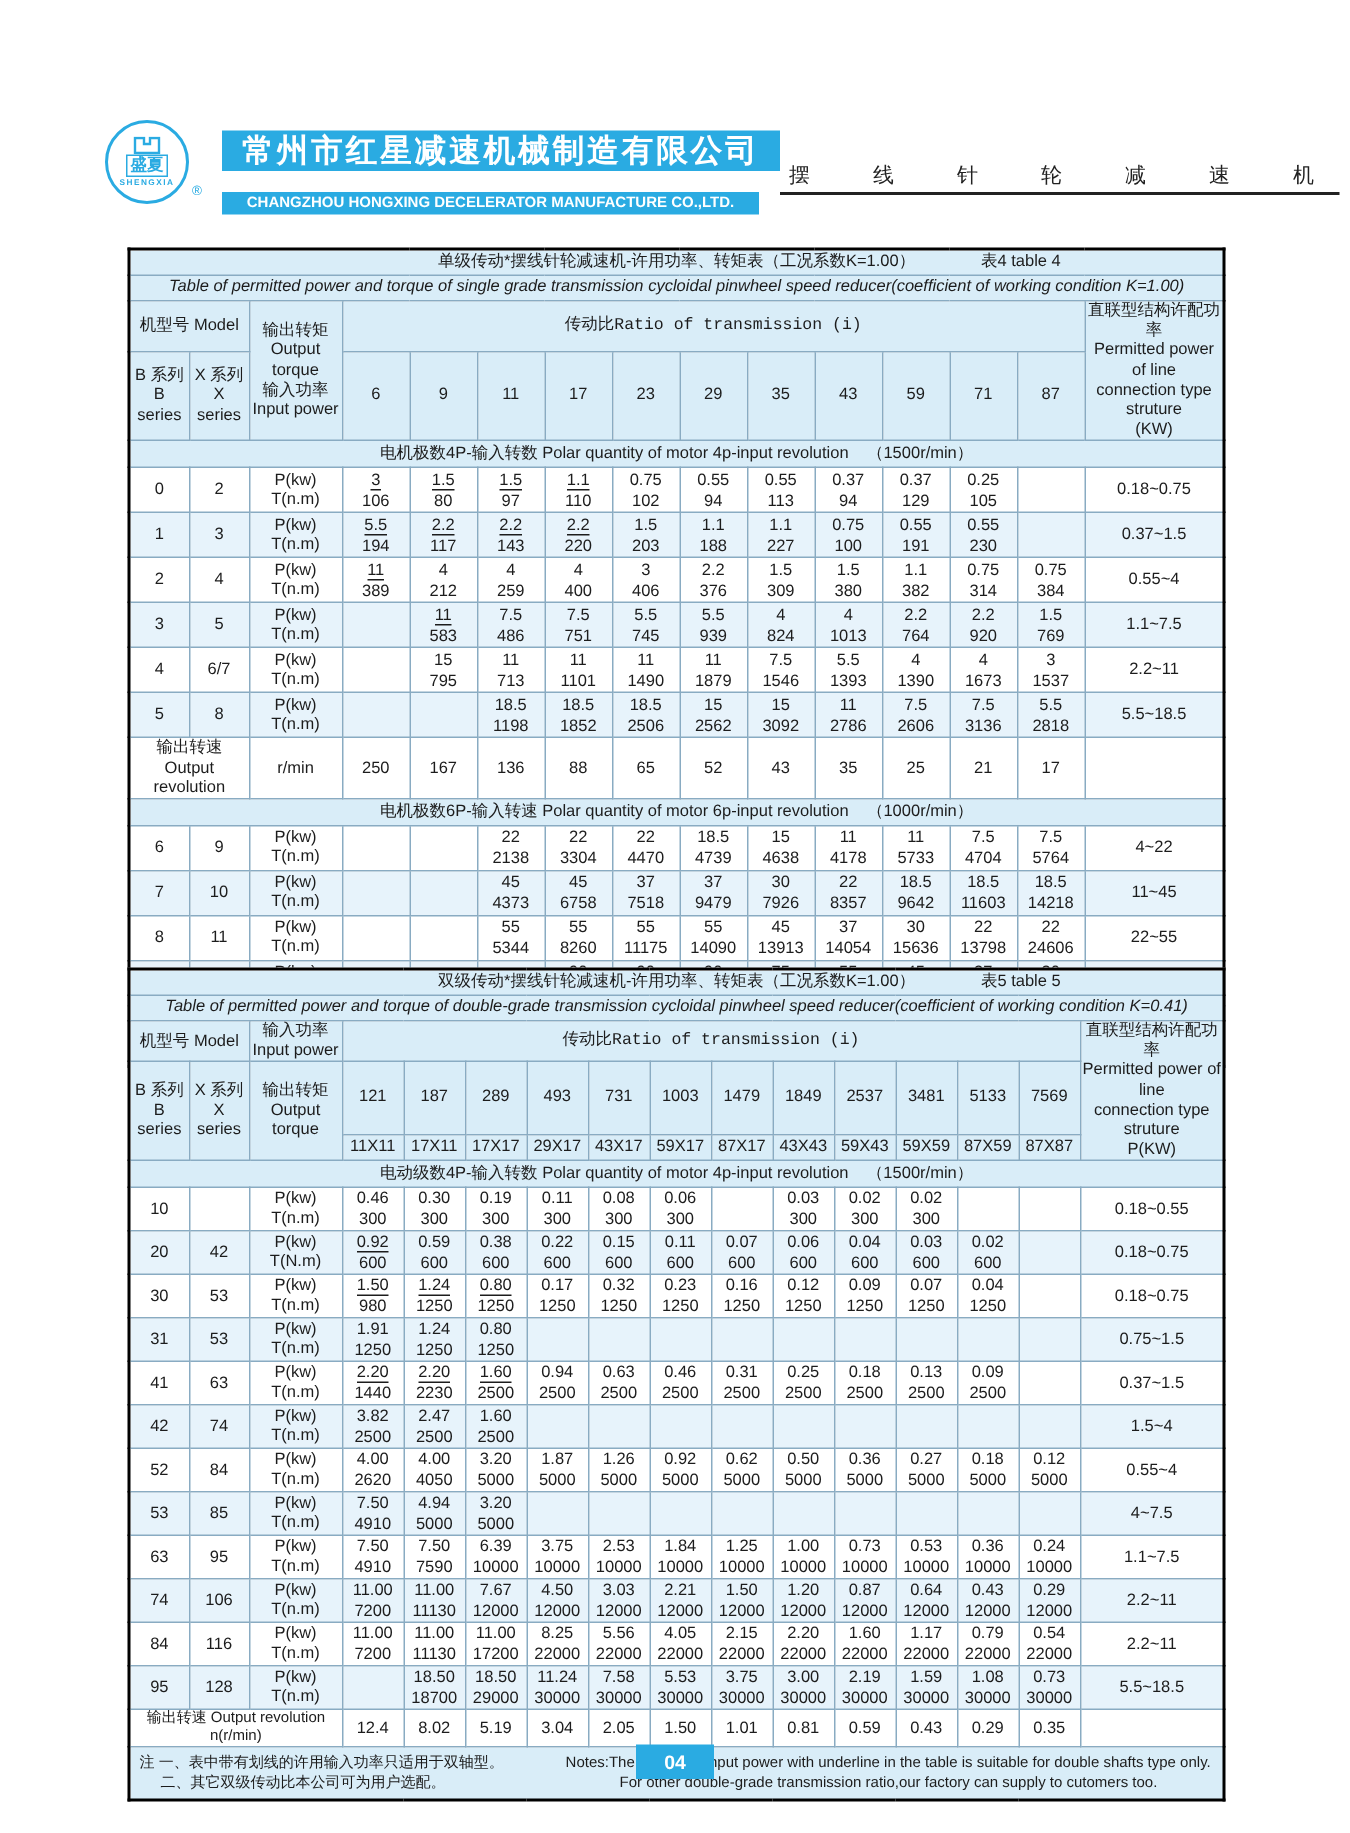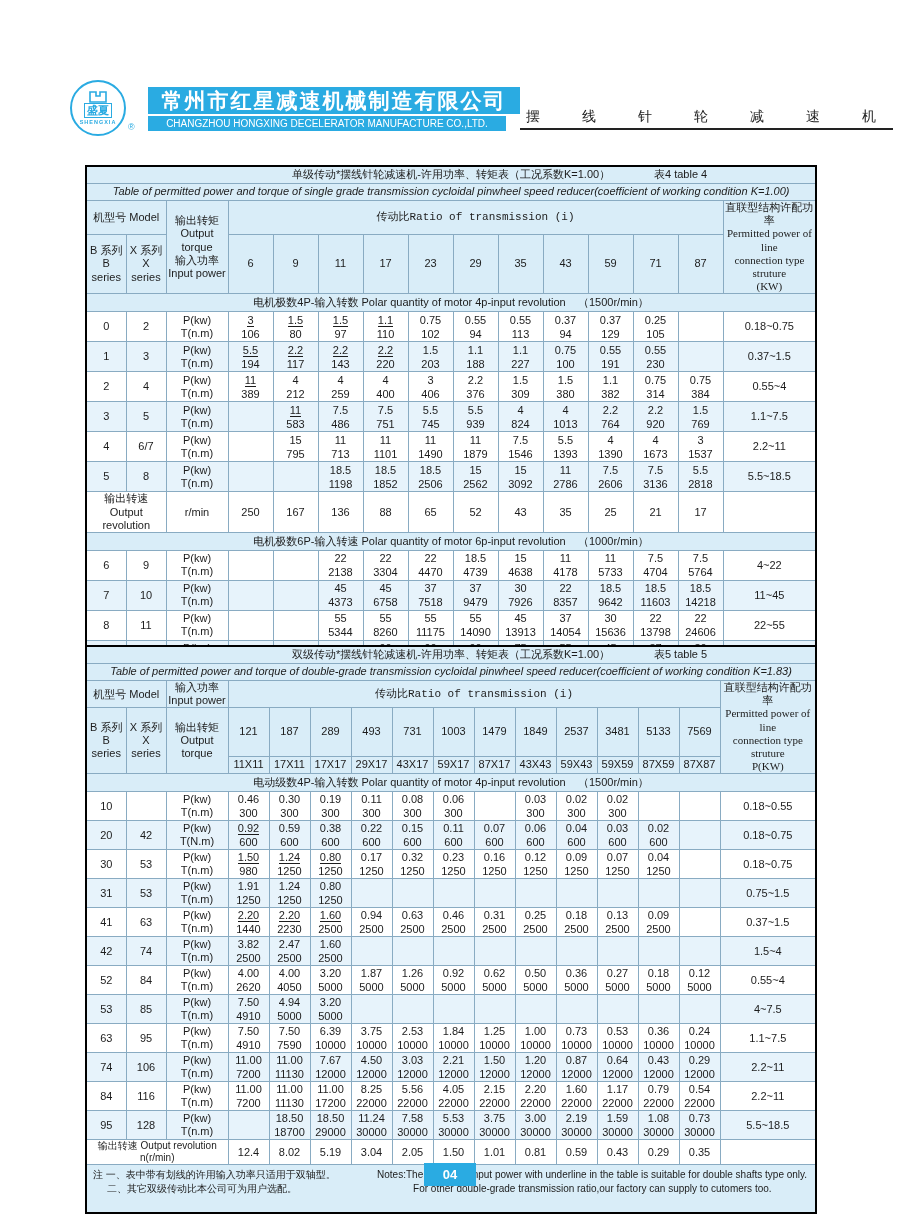--- a/index.html
+++ b/index.html
@@ -8,59 +8,59 @@
   
   .logo{position:absolute;left:62px;top:78px;width:86px;height:62px;}
   .logo-circle{position:absolute;left:8px;top:2px;width:52px;height:52px;border:2px solid var(--brand,#2aabe2);
     border-radius:50%;display:flex;flex-direction:column;align-items:center;justify-content:center;}
   .logo-cn{font-size:11px;font-weight:bold;color:var(--brand,#2aabe2);border:1px solid var(--brand,#2aabe2);
     padding:0 2px;line-height:1.2;}
   .logo-en{font-size:5.5px;font-weight:bold;color:var(--brand,#2aabe2);letter-spacing:1px;margin-top:1px;}
   .logo-reg{position:absolute;left:66px;top:44px;font-size:9px;color:#2aabe2;}
   .bar-cn{position:absolute;left:148px;top:87px;width:372px;height:27px;background:var(--brand,#2aabe2);
     color:#fff;font-weight:bold;font-size:21px;line-height:27px;text-align:center;letter-spacing:2px;white-space:nowrap;overflow:hidden;}
-  .bar-en{position:absolute;left:148px;top:116px;width:358px;height:15px;background:var(--brand,#2aabe2);
-    color:#fff;font-weight:normal;font-size:10px;line-height:15px;text-align:center;white-space:nowrap;overflow:hidden;}
+  .bar-en{position:absolute;left:148px;top:128px;width:358px;height:15px;background:var(--brand,#2aabe2);
+    color:#fff;font-weight:bold;font-size:10px;line-height:15px;text-align:center;white-space:nowrap;overflow:hidden;}
   .prodline{position:absolute;left:520px;top:100px;width:373px;height:28px;border-bottom:2px solid #222;}
   .prodline-text{position:absolute;left:6px;bottom:2px;font-size:14px;color:#222;letter-spacing:42px;white-space:nowrap;}
 
   
   .tbl-wrap{position:absolute;left:85px;width:730px;}
   #table4-root{top:165px;}
   #table5-root{top:645px;}
   table.spec{border-collapse:collapse;table-layout:fixed;width:730px;border:2px solid #000000;background:#fff;}
   .spec td,.spec th{border:1px solid #89abc2;padding:0;text-align:center;vertical-align:middle;
     font-weight:normal;font-size:11px;line-height:1.2;color:#1c1c1c;overflow:hidden;}
   .title-cell{background:var(--band,#d9edf8);height:16px;font-size:11.5px;}
   .title-wrap{position:relative;display:flex;justify-content:center;}
   .title-tag{position:absolute;right:108px;top:0;}
   .en-title{background:var(--band,#d9edf8);height:16px;font-size:11px;font-style:italic;}
   .head th{background:var(--band,#d9edf8);}
   .model-h{font-size:11.5px;}
   .series-h{font-size:9.5px;line-height:1.15;}
   .io-h{font-size:9.5px;line-height:1.15;}
   .ratio-h{font-size:11.5px;height:22px;font-family:Liberation Mono, monospace;}
-  .perm-h{font-size:9.5px;line-height:1.18;font-family:Liberation Serif, serif;}
+  .perm-h{font-size:9.5px;line-height:1.18;}
   .ratio-n{height:20px;font-size:11.5px;}
   .ratio-c{height:15px;font-size:9.5px;}
   .band td{background:var(--band,#d9edf8);height:17px;font-size:11px;white-space:pre;}
   tr.shade td{background:var(--stripe,#e7f3fb);}
   .t4 tr.mrow{height:30px;}
   .t5 tr.mrow{height:28px;}
   .lbl{font-size:10.5px;}
   .mnum{font-size:11px;}
   .pv,.tv{height:14px;line-height:14px;}
   .ul{display:inline-block;border-bottom:1px solid #1c1c1c;line-height:12px;}
   .perm{font-size:11px;}
   .t4 tr.orow{height:30px;}
   .t5 tr.orow{height:20px;}
   .or-label{font-size:9.5px;line-height:1.2;}
   .t5 .or-label{font-size:10px;}
   tr.notes td{background:var(--band,#d9edf8);height:34px;}
-  .notes-flex{display:flex;justify-content:space-between;align-items:flex-start;padding:3px 8px 17px 6px;}
+  .notes-flex{display:flex;justify-content:space-between;align-items:flex-start;padding:3px 8px 3px 6px;}
   .notes-cn,.notes-en{font-size:10px;text-align:left;line-height:1.35;}
   .notes-cn div:nth-child(2){padding-left:14px;}
   .notes-en div:nth-child(2){padding-left:36px;}
 
   
   .pagenum{position:absolute;left:424px;top:1163px;width:52px;height:23px;background:var(--brand,#2aabe2);
     color:#fff;font-weight:bold;font-size:13px;display:flex;align-items:center;justify-content:center;}
 </style>
 </head>
 <body>
@@ -753,21 +753,21 @@
         <tbody>
           <tr>
             <td class="title-cell" colspan="16">
               <div class="title-wrap">
                 <span class="title-cn">双级传动*摆线针轮减速机-许用功率、转矩表（工况系数K=1.00）</span>
                 <span class="title-tag">表5 table 5</span>
               </div>
             </td>
           </tr>
           <tr>
-            <td class="en-title" colspan="16">Table of permitted power and torque of double-grade transmission cycloidal pinwheel speed reducer(coefficient of working condition K=1.83)</td>
+            <td class="en-title" colspan="16">Table of permitted power and torque of double-grade transmission cycloidal pinwheel speed reducer(coefficient of working condition K=0.41)</td>
           </tr>
           <tr class="head">
             <th class="model-h" colspan="2">机型号 Model</th>
             <th class="io-h">
               <div>输入功率</div>
               <div>Input power</div>
             </th>
             <th class="ratio-h" colspan="12">传动比Ratio of transmission (i)</th>
             <th class="perm-h" rowspan="3">
               <div>直联型结构许配功率</div>

